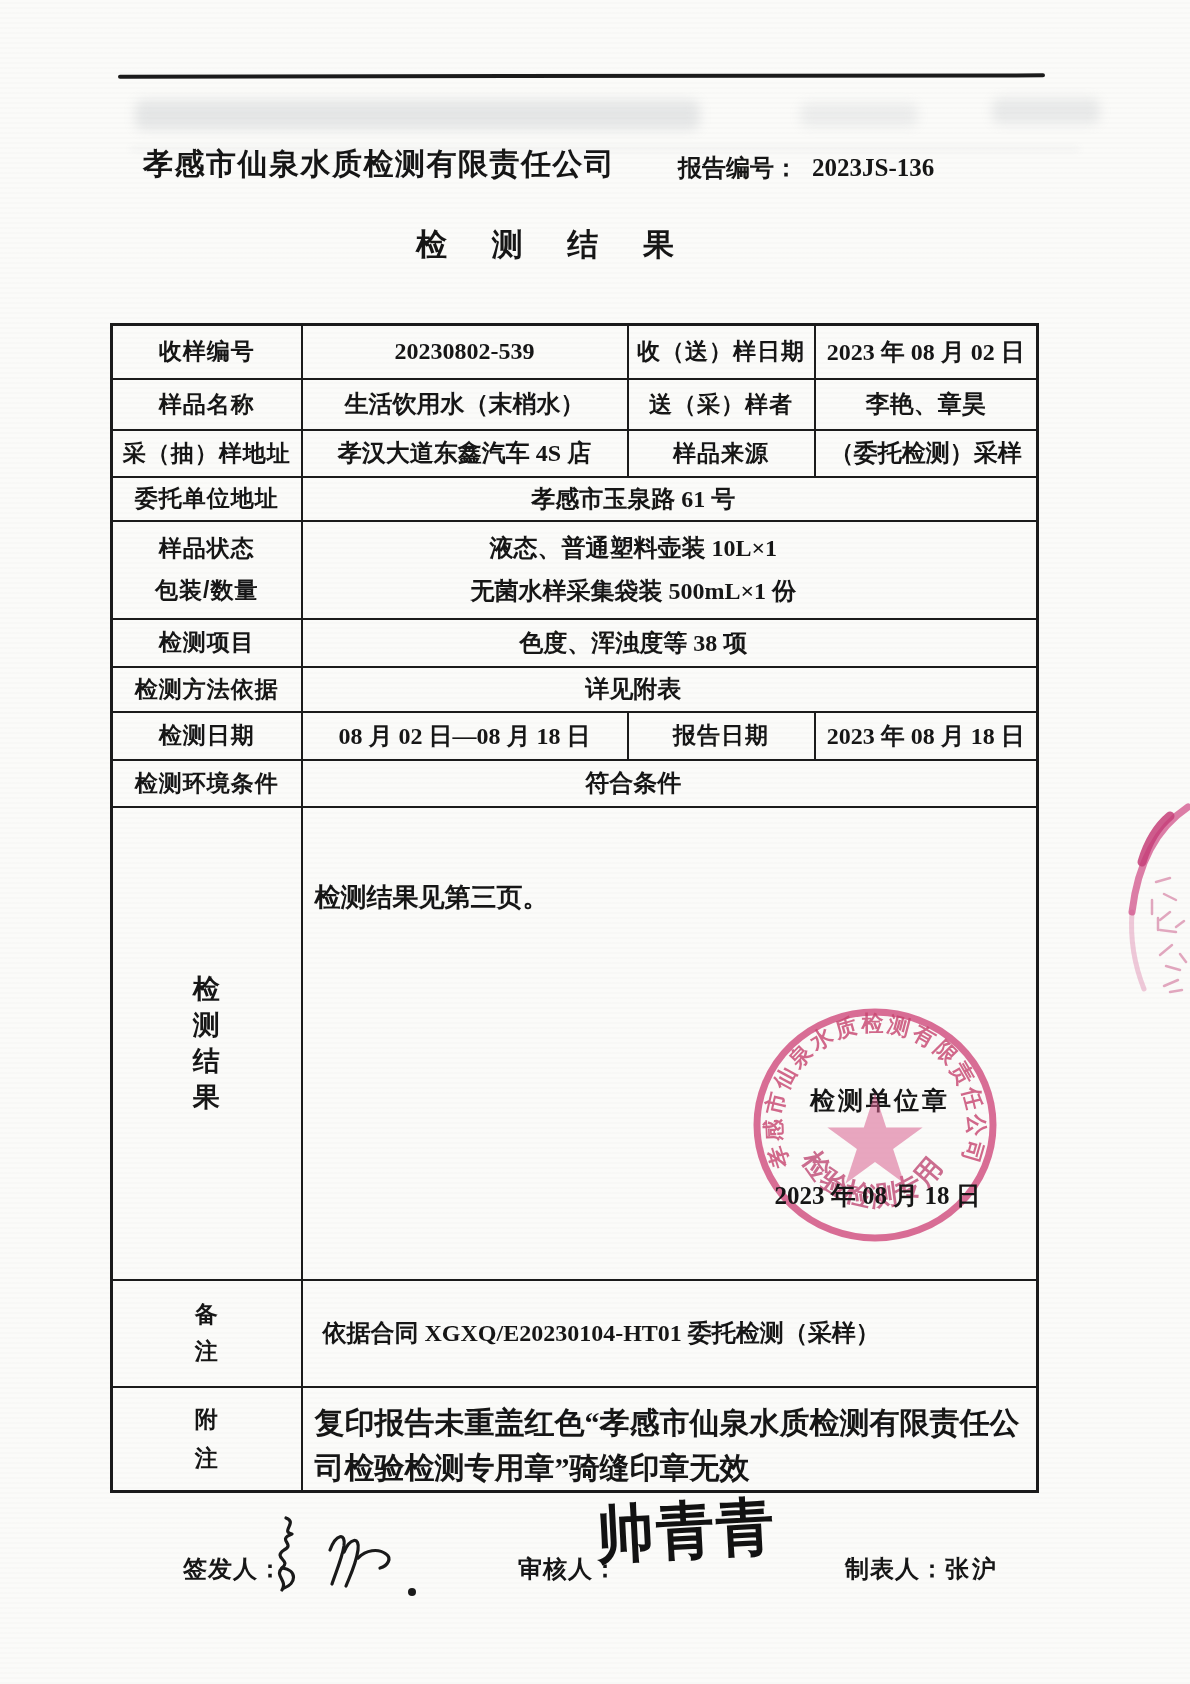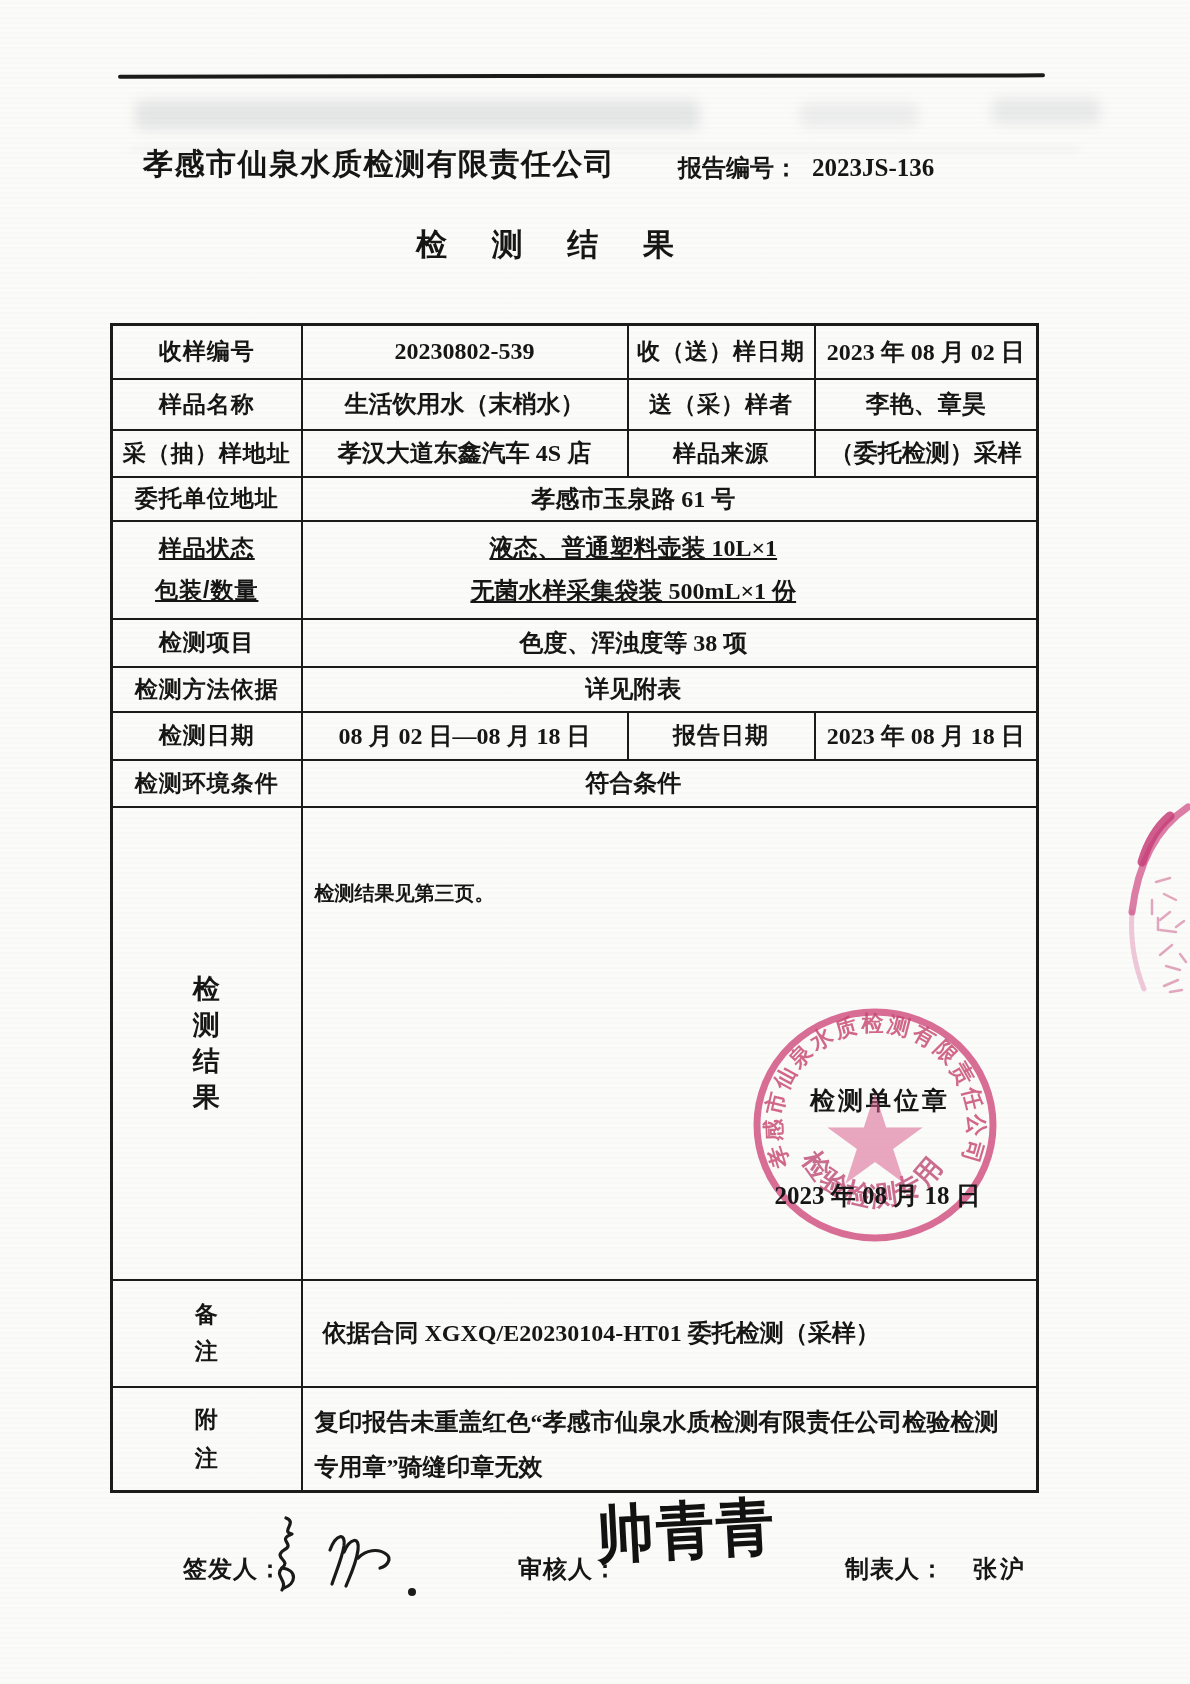--- a/index.html
+++ b/index.html
@@ -34,41 +34,41 @@
 
   
   table.form { position:absolute; left:110px; top:323px; width:926px; border-collapse:collapse;
                table-layout:fixed; border:3px solid #1b1b1b; }
   table.form td { border:2px solid #1b1b1b; font-weight:bold; overflow:hidden; }
   td.lbl { text-align:center; font-size:23px; letter-spacing:1px;
            font-family:"Liberation Sans","DejaVu Sans",sans-serif; }
   td.val { text-align:center; font-size:24px;margin-left:28px; }
   td.val-shift { padding-right:72px; }
   .two-line { display:flex; flex-direction:column; justify-content:space-evenly; height:100%; }
-  td.cell-flex { height:98px; vertical-align:middle;text-decoration:underline; }
+  td.cell-flex { height:98px; vertical-align:middle; }
   .v-label { display:flex; flex-direction:column; align-items:center; justify-content:space-evenly; height:100%; }
-  td.result-content { vertical-align:top; text-align:left; padding:72px 0 0 12px; font-size:20px; position:relative; }
+  td.result-content { vertical-align:top; text-align:left; padding:72px 0 0 12px; font-size:26px; position:relative; }
   td.remark-val { text-align:left; padding-left:20px; font-size:24px; }
-  td.note-val { text-align:left; vertical-align:top; padding:12px 14px 0 12px; font-size:24px; line-height:45px; }
+  td.note-val { text-align:left; vertical-align:top; padding:12px 14px 0 12px; font-size:30px; line-height:45px; }
 
   
   .stamp-svg { left:750px; top:1005px; width:250px; height:240px; z-index:3; }
   .stamp-label { left:765px; top:1084px; width:230px; text-align:center; font-size:25px; font-weight:bold;
                  letter-spacing:3px; z-index:2; font-family:"Liberation Sans","DejaVu Sans",sans-serif; }
   .stamp-date { left:760px; top:1179px; width:235px; text-align:center; font-size:25px; font-weight:bold; z-index:4; }
 
   .edge-stamp { left:1108px; top:782px; width:82px; height:225px; z-index:1; }
 
   
   .sign-row-label { top:1553px; font-size:24px; font-weight:bold; letter-spacing:1px;
                     font-family:"Liberation Sans","DejaVu Sans",sans-serif; }
   .issuer-label { left:183px; }
   .reviewer-label { left:518px; }
   .preparer { left:845px; }
-  .preparer .name { margin-left:28px; letter-spacing:3px; }
+  .preparer .name { margin-left:0; letter-spacing:3px; }
   .issuer-sig { left:252px; top:1506px; width:185px; height:95px; }
   .reviewer-sig { left:594px; top:1494px; font-size:58px; font-weight:bold; letter-spacing:2px;
                   transform:rotate(-3deg) scaleY(1.08); transform-origin:left top;
                   font-family:"Liberation Sans","DejaVu Sans",sans-serif; color:#121212; }
 </style>
 </head>
 <body>
 
 <div class="page">
 

